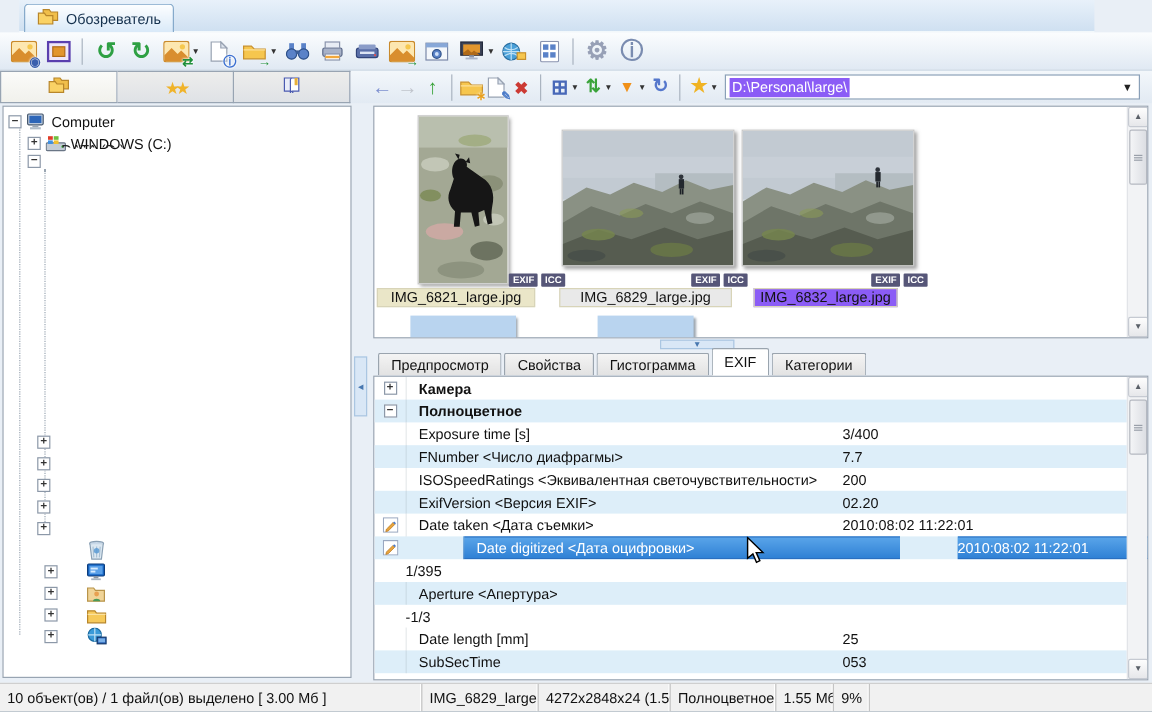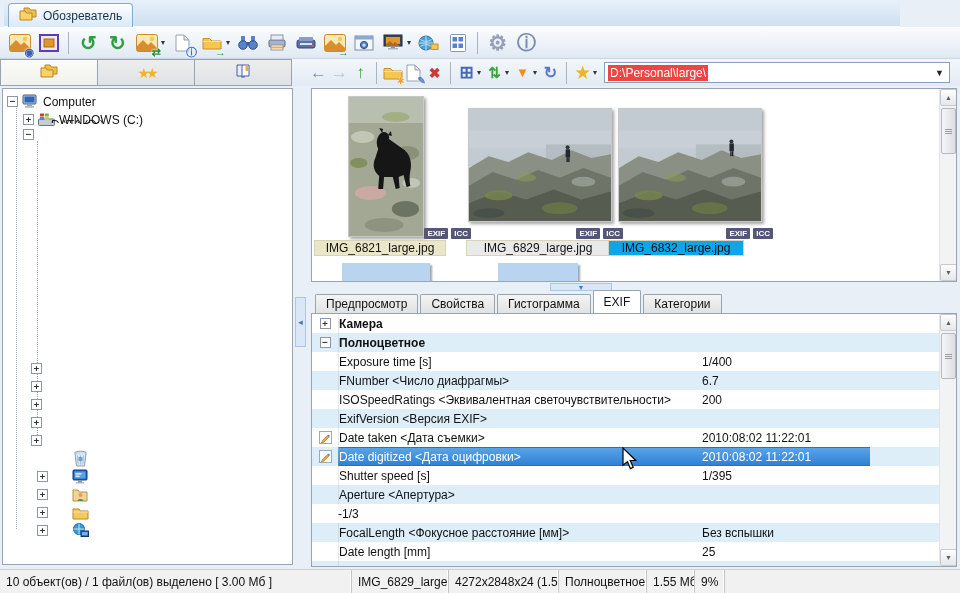--- a/index.html
+++ b/index.html
@@ -1,21 +1,21 @@
 <!DOCTYPE html>
 <html><head>
 <meta charset="utf-8">
 <style>
   html,body{margin:0;padding:0;background:#9aa4ae;}
   *{box-sizing:border-box;}
   .app{position:relative;width:960px;height:593px;background:#e9eff6;
        font-family:"Liberation Sans",sans-serif;font-size:12px;color:#111;
        overflow:hidden;user-select:none;}
   
-  .tabstrip{position:absolute;left:4px;top:0;width:896px;height:27px;
+  .tabstrip{position:absolute;left:16px;top:0;width:896px;height:27px;
     background:linear-gradient(#e8f1fa,#cfe0f1);border-bottom:1px solid #f6fafd;}
   .wintab{position:absolute;left:4px;top:3px;height:24px;min-width:112px;
     background:linear-gradient(#fdfeff,#d9e9f8);border:1px solid #86aacb;border-bottom:none;
     border-radius:4px 4px 0 0;display:flex;align-items:center;gap:6px;padding:0 10px;color:#15314e;}
   
   .tb1{position:absolute;left:0;top:27px;width:960px;height:32px;display:flex;align-items:center;
     padding-left:5px;background:linear-gradient(#fbfdfe,#e0e9f3);border-bottom:1px solid #c9d5e1;}
   .tbi{width:27px;height:27px;display:flex;align-items:center;justify-content:center;
     position:relative;margin:0 1px;border-radius:3px;}
   .tbi .ov{position:absolute;right:-1px;bottom:-2px;font-size:11px;font-weight:bold;
@@ -29,21 +29,21 @@
   .ptab{flex:1;border:1px solid #98a4b2;border-left:none;display:flex;align-items:center;
     justify-content:center;background:linear-gradient(#ededec,#dfe2e6);}
   .ptab:first-child{border-left:1px solid #98a4b2;}
   .ptab.active{background:linear-gradient(#fbfbf9,#f1f1ec);}
   .navbar{display:flex;align-items:center;margin-left:16px;}
   .nvi{width:21px;height:22px;display:flex;align-items:center;justify-content:center;position:relative;}
   .nvi .ov{position:absolute;right:-2px;bottom:-2px;font-size:10px;font-weight:bold;line-height:1;
     text-shadow:0 0 2px #fff;}
   .address{flex:1;margin:3px 10px 3px 4px;background:#fff;border:1px solid #8aa0b8;
     display:flex;align-items:center;padding:0 3px;}
-  .addr-sel{background:#ef4444;color:#fff;padding:1px 2px;white-space:pre;}
+  .addr-sel{background:#8b5cf6;color:#fff;padding:1px 2px;white-space:pre;}
   .addr-dd{margin-left:auto;font-size:9px;color:#222;padding-right:2px;}
   
   .panel{position:absolute;background:#fff;border:1px solid #98a4b2;}
   .tree{left:2px;top:88px;width:291px;height:477px;overflow:hidden;}
   .trow{position:absolute;height:17px;display:flex;align-items:center;gap:4px;}
   .tbox{width:11px;height:11px;border:1px solid #8c98a8;background:#fff;color:#333;
     font:bold 9px/9px "DejaVu Sans Mono",monospace;display:flex;align-items:center;justify-content:center;}
   .dotv{position:absolute;width:0;border-left:1px dotted #9aa6b2;}
   .clipline{position:absolute;overflow:hidden;color:#222;}
   .vsplit{position:absolute;left:295px;top:297px;width:11px;height:50px;background:#d9e7f6;
@@ -74,27 +74,27 @@
     align-items:flex-end;padding-left:4px;}
   .dtab{padding:2px 10px 2px 10px;border:1px solid #9aa4ae;border-bottom:none;
     border-radius:2px 2px 0 0;background:linear-gradient(#f4f4f4,#e2e2e2);margin-right:2px;
     height:19px;display:flex;align-items:center;}
   .dtab.active{background:#fff;height:23px;position:relative;z-index:3;}
   
   .exif{left:311px;top:313px;width:646px;height:254px;overflow:hidden;}
   .xrow{display:flex;height:19px;align-items:center;width:627px;}
   .xrow.alt{background:#ddeef9;}
   .xc1{width:26px;display:flex;align-items:center;justify-content:center;flex:none;}
-  .xname{width:364px;flex:none;padding-left:0;border-left:1px solid rgba(160,170,180,.25);
+  .xname{width:364px;flex:none;padding-left:10px;border-left:1px solid rgba(160,170,180,.25);
     height:100%;display:flex;align-items:center;overflow:hidden;white-space:nowrap;}
   .xval{width:168px;flex:none;height:100%;display:flex;align-items:center;overflow:hidden;white-space:nowrap;}
   .xtail{flex:1;height:100%;}
   .xrow.grp .xname{font-weight:bold;}
   .xrow.sel .xname,.xrow.sel .xval{background:linear-gradient(#5ba6ea,#2d7fd4);color:#fff;
-    box-shadow:inset 0 1px 0 #2a6fc0, inset 0 -1px 0 #2a6fc0;}
+    box-shadow:inset 0 1px 0 #2a6fc0, inset 0 -1px 0 #2a6fc0;margin-left:48px;}
   
   .status{position:absolute;left:0;top:569px;width:960px;height:24px;background:#f1f1f1;
     border-top:1px solid #cfcfcf;display:flex;align-items:stretch;}
   .ssec{display:flex;align-items:center;padding:0 6px;border-right:1px solid #c4c4c4;
     box-shadow:inset -1px 0 0 #fff;white-space:nowrap;overflow:hidden;flex:none;}
   .cursor{position:absolute;z-index:50;pointer-events:none;}
 </style>
 </head>
 <body>
 
@@ -468,21 +468,21 @@
           <ellipse cx="20" cy="106" rx="16" ry="5" fill="#49504a"></ellipse>
           <circle cx="114" cy="33" r="2" fill="#2e333a"></circle>
           <rect x="112" y="35" width="4.5" height="8" fill="#23282e"></rect>
           <rect x="112.8" y="43" width="1.4" height="5" fill="#1c2026"></rect>
           <rect x="114.6" y="43" width="1.4" height="5" fill="#1c2026"></rect>
         </svg></div>
       <div class="badges" style="right: 183px; top: 139px;">
         <div class="badge">EXIF</div>
         <div class="badge">ICC</div>
       </div>
-      <div class="tlabel" style="left: 296px; top: 151px; width: 136px; background: #0ea5e9;">IMG_6832_large.jpg</div>
+      <div class="tlabel" style="left: 316px; top: 151px; width: 120px; background: #8b5cf6;">IMG_6832_large.jpg</div>
       <div class="partial" style="left: 30px; top: 174px; width: 88px;"></div>
       <div class="partial" style="left: 186px; top: 174px; width: 80px;"></div>
       <div class="sbar" style="right: 0px; top: 0px; height: 192px;">
         <div class="sbtn" style="top: 0px;">▲</div>
         <div class="sthm" style="top: 19px; height: 46px;"></div>
         <div class="sbtn" style="top: 175px;">▼</div>
       </div>
     </div>
 
   <div class="dtabs" id="dtabs">
@@ -506,38 +506,39 @@
         <div class="xc1">
           <span class="tbox">−</span>
         </div>
         <div class="xname">Полноцветное</div>
         <div class="xval"></div>
         <div class="xtail"></div>
       </div>
       <div class="xrow">
         <div class="xc1"></div>
         <div class="xname">Exposure time [s]</div>
-        <div class="xval">1/400</div>
+        <div class="xval">3/400</div>
         <div class="xtail"></div>
       </div>
       <div class="xrow alt">
         <div class="xc1"></div>
         <div class="xname">FNumber &lt;Число диафрагмы&gt;</div>
-        <div class="xval">6.7</div>
+        <div class="xval">7.7</div>
         <div class="xtail"></div>
       </div>
       <div class="xrow">
         <div class="xc1"></div>
         <div class="xname">ISOSpeedRatings &lt;Эквивалентная светочувствительности&gt;</div>
         <div class="xval">200</div>
         <div class="xtail"></div>
       </div>
       <div class="xrow alt">
         <div class="xc1"></div>
         <div class="xname">ExifVersion &lt;Версия EXIF&gt;</div>
+        <div class="xval">02.20</div>
         <div class="xtail"></div>
       </div>
       <div class="xrow">
         <div class="xc1">
           <span style="display:flex">
             <svg width="13" height="13">
               <rect x="0.5" y="0.5" width="12" height="12" fill="#fff" stroke="#9aa8c0"></rect>
               <path d="M3 10 l5.5 -5.5 1.5 1.5 -5.5 5.5 -2 0.5 Z" fill="#e8a43c" stroke="#b87820" stroke-width="0.6"></path>
               <path d="M8.5 4.5 l1.5 1.5 1 -1 -1.5 -1.5 Z" fill="#4a7ac8"></path>
             </svg>
@@ -556,38 +557,31 @@
               <path d="M8.5 4.5 l1.5 1.5 1 -1 -1.5 -1.5 Z" fill="#4a7ac8"></path>
             </svg>
           </span>
         </div>
         <div class="xname">Date digitized &lt;Дата оцифровки&gt;</div>
         <div class="xval">2010:08:02 11:22:01</div>
         <div class="xtail"></div>
       </div>
       <div class="xrow">
         <div class="xc1"></div>
-        <div class="xname">Shutter speed [s]</div>
         <div class="xval">1/395</div>
         <div class="xtail"></div>
       </div>
       <div class="xrow alt">
         <div class="xc1"></div>
         <div class="xname">Aperture &lt;Апертура&gt;</div>
         <div class="xtail"></div>
       </div>
       <div class="xrow">
         <div class="xc1"></div>
         <div class="xval">-1/3</div>
-        <div class="xtail"></div>
-      </div>
-      <div class="xrow alt">
-        <div class="xc1"></div>
-        <div class="xname">FocalLength &lt;Фокусное расстояние [мм]&gt;</div>
-        <div class="xval">Без вспышки</div>
         <div class="xtail"></div>
       </div>
       <div class="xrow">
         <div class="xc1"></div>
         <div class="xname">Date length [mm]</div>
         <div class="xval">25</div>
         <div class="xtail"></div>
       </div>
       <div class="xrow alt">
         <div class="xc1"></div>

